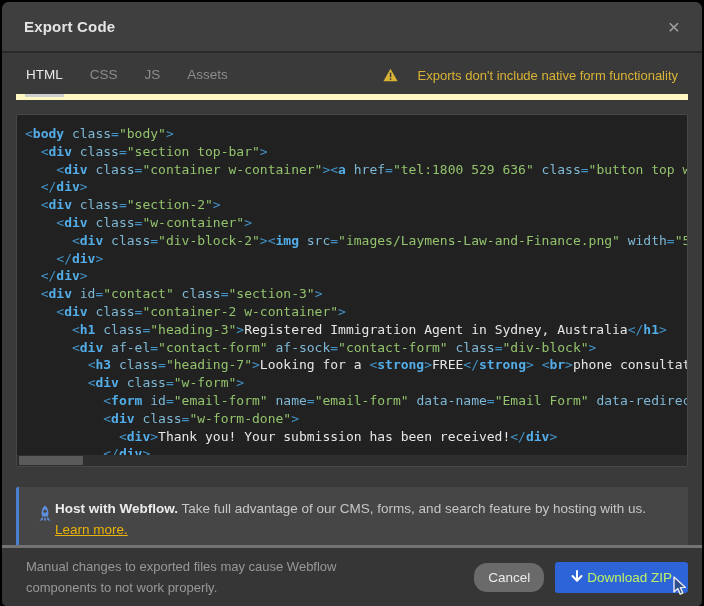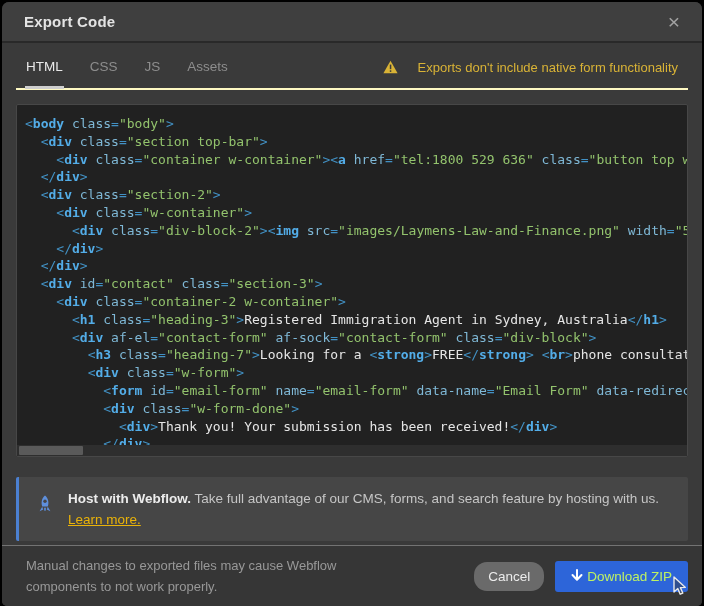--- a/index.html
+++ b/index.html
@@ -4,30 +4,30 @@
 <style>
   * { margin:0; padding:0; box-sizing:border-box; }
   html,body { width:704px; height:606px; background:#000; overflow:hidden;
               font-family:"Liberation Sans", sans-serif; }
   #dialog {
     position:absolute; left:2px; top:2px; width:700px; height:604px;
     background:var(--bg-main,#3a3a3a); border-radius:7px 7px 5px 5px; overflow:hidden;
   }
   
   #titlebar {
-    height:41px; background:#3f3f3f; border-bottom:2px solid #292929;
+    height:51px; background:#3f3f3f; border-bottom:2px solid #292929;
     display:flex; align-items:center; padding:0 22px;
   }
   #title { color:#e4e4e4; font-size:15px; font-weight:600; letter-spacing:.2px; }
   #close { margin-left:auto; color:#a2a2a2; font-size:21px; line-height:1;
            cursor:pointer; font-weight:400; }
   
   #tabsrow {
     margin:0 14px; padding:15px 10px 0 10px; height:47px;
-    border-bottom:2px solid #fef9c3;
+    border-bottom:6px solid #fef9c3;
     display:flex; align-items:center;
   }
   .tab { font-size:13.5px; color:#8d8d8d; margin-right:27px; cursor:pointer;
          position:relative; padding-bottom:14px; }
   .tab.active { color:#e9e9e9; }
   .tab.active::after {
     content:""; position:absolute; left:-1px; right:-1px; bottom:-1px;
     height:3px; background:#cfcfcf;
   }
   #warning { margin-left:auto; display:flex; align-items:center; gap:20px;
@@ -53,30 +53,30 @@
     position:absolute; left:0; right:0; bottom:0; height:11px; background:#2e2e2e;
   }
   #hthumb {
     position:absolute; left:2px; top:1px; width:64px; height:9px;
     background:#5a5a5a; border-radius:1px; cursor:grab;
   }
   
   #banner {
     margin:20px 14px 0 14px; background:#464646;
     border-left:3px solid var(--accent,#4b80d1); border-radius:2px;
-    padding:11px 20px 11px 16px; display:flex; gap:13px;
+    padding:11px 20px 11px 16px; display:flex; 
   }
   #banner .rocket { flex:0 0 auto; margin-top:7px; }
   #bannertext { font-size:13.5px; color:#c6c6c6; line-height:21px; }
   #bannertext b { color:#ececec; font-weight:700; }
   #bannertext a { color:#eab308; text-decoration:underline; cursor:pointer;margin-top:29px; }
   
   #footer {
     position:absolute; left:0; right:0; bottom:0; height:61px;
-    background:#363636; border-top:1px solid #737373;
+    background:#363636; border-top:3px solid #737373;
     display:flex; align-items:center; padding:0 14px 0 24px;
   }
   #footnote { font-size:13px; color:#989898; line-height:21px; width:360px; }
   #footer .btns { margin-left:auto; display:flex; align-items:center; gap:11px; }
   .btn { border:none; border-radius:3px; font-size:13.5px; cursor:pointer;
          font-family:"Liberation Sans",sans-serif; }
   #cancel { background:#6a6a6a; color:#ececec; padding:7px 14px;border-radius:13px; }
   #download { background:var(--btn-blue,#2d65d9); color:#bef264; padding:8px 16px;
               display:flex; align-items:center; gap:4px; font-weight:500; }
   #cursor { position:absolute; left:668px; top:574px; pointer-events:none; }

